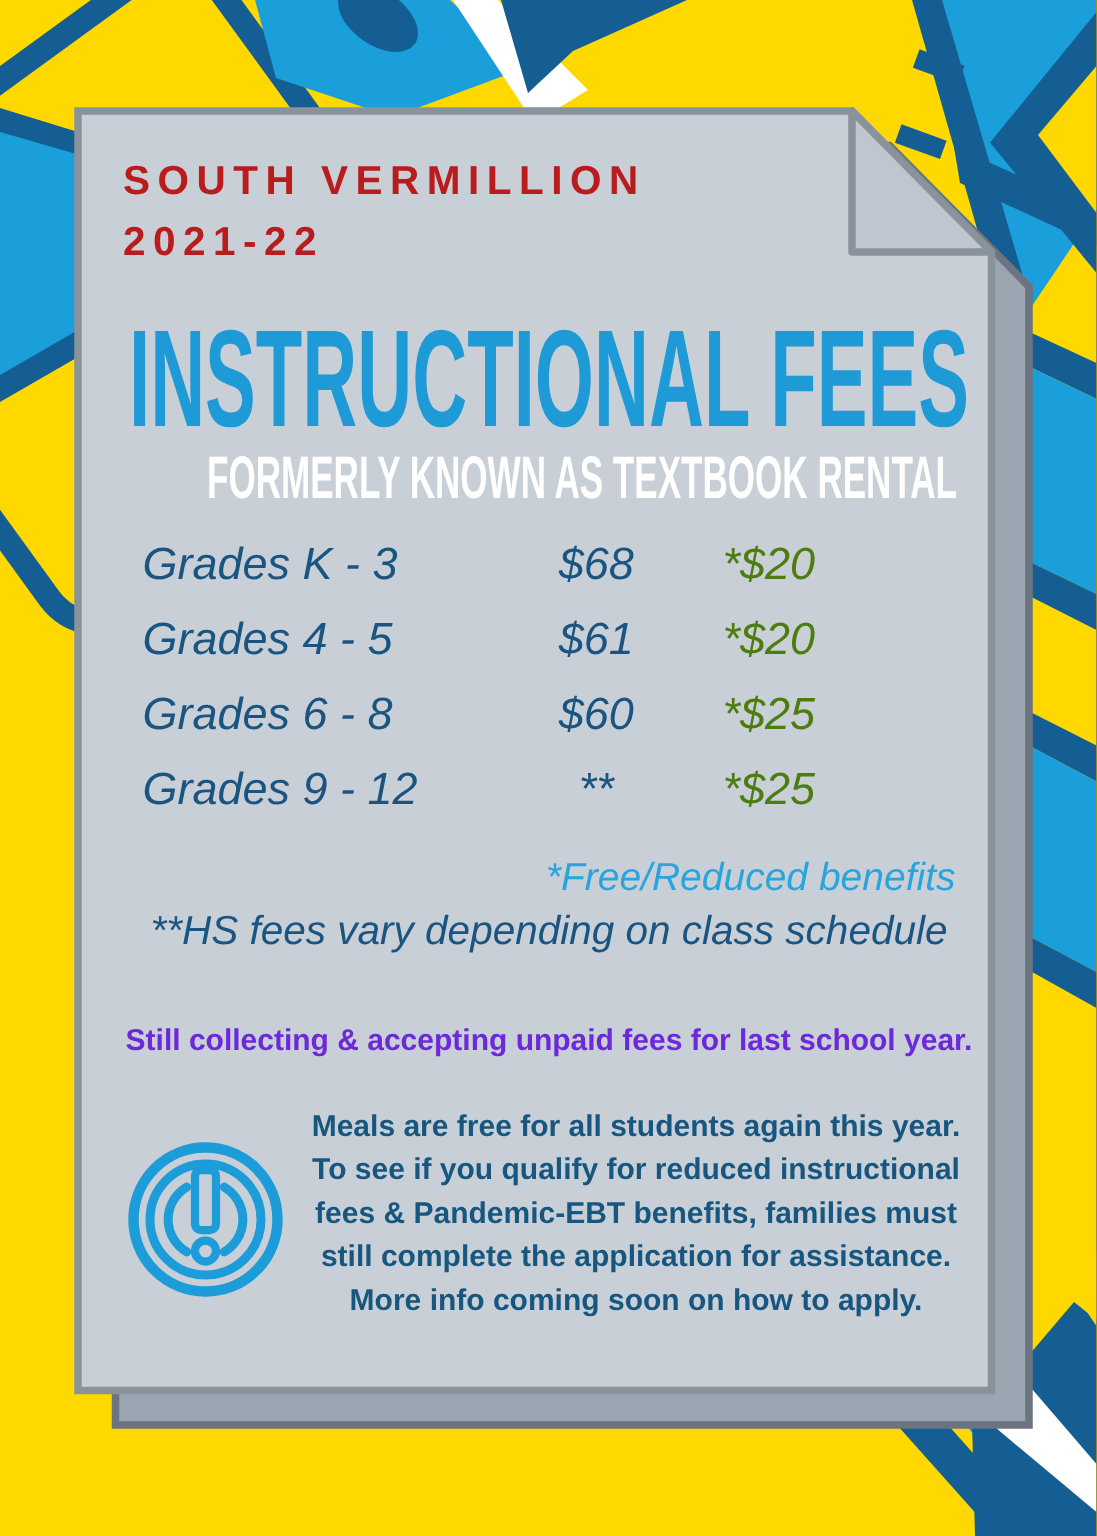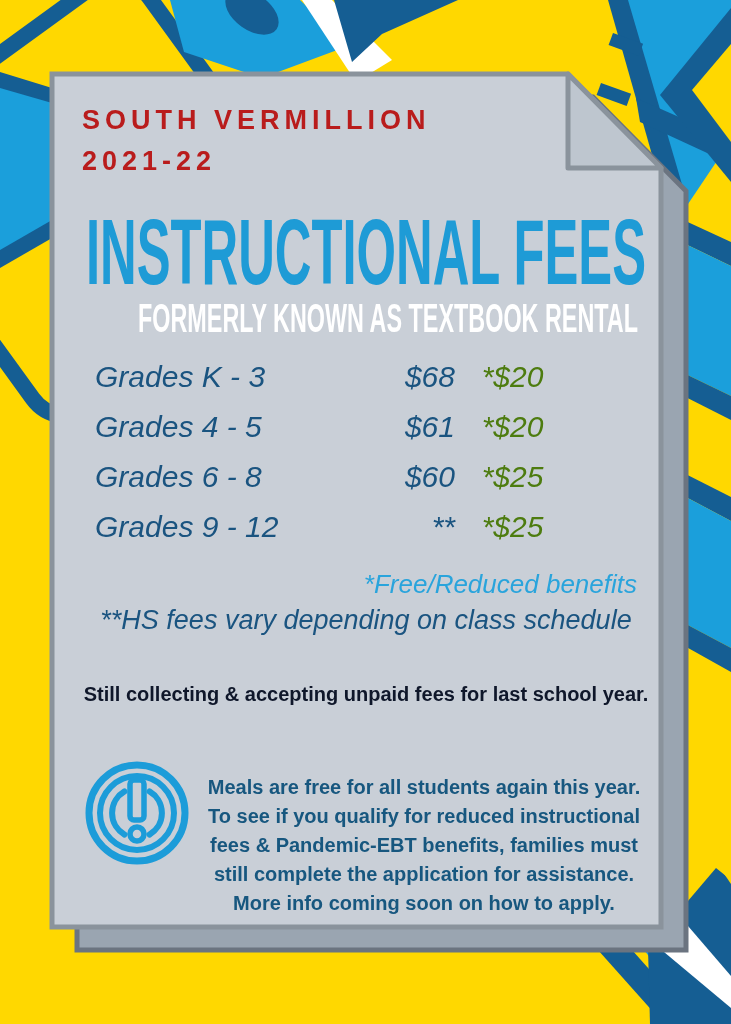--- a/index.html
+++ b/index.html
@@ -15,30 +15,30 @@
     color:#b91c1c;font-size:27px;font-weight:bold;
     letter-spacing:5px;line-height:41px;
   }
   
   .title-text{fill:#1E9BD6;font-family:"Liberation Sans",sans-serif;font-weight:bold;font-size:92px;}
   .subtitle-text{fill:#FFFFFF;font-family:"Liberation Sans",sans-serif;font-weight:bold;font-size:40px;}
   
   .fee-table{left:95px;top:360px;width:500px;}
   .fee-row{position:relative;height:50px;font-style:italic;font-size:30px;color:#1A5480;}
   .fee-row .grade{position:absolute;left:0;top:0;white-space:nowrap;}
-  .fee-row .fee{position:absolute;left:245px;top:0;width:115px;text-align:right;}
+  .fee-row .fee{position:absolute;left:245px;top:0;width:115px;text-align:center;}
   .fee-row .reduced{position:absolute;left:360px;top:0;width:115px;text-align:center;color:#4d7c0f;}
   .note-reduced{left:95px;top:569px;width:542px;text-align:right;
     font-style:italic;font-size:26px;color:#29A4DC;}
   .note-hs{left:56px;top:605px;width:620px;text-align:center;
     font-style:italic;font-size:27px;color:#1A5480;}
   .note-unpaid{left:36px;top:683px;width:660px;text-align:center;
-    font-weight:bold;font-size:20px;color:#0f172a;}
+    font-weight:bold;font-size:20px;color:#6d28d9;}
   .info-paragraph{left:198px;top:737px;width:452px;text-align:center;
-    font-weight:bold;font-size:20px;line-height:29px;color:#17577F;margin-top:36px;}
+    font-weight:bold;font-size:20px;line-height:29px;color:#17577F;}
   .alert-icon-wrap{left:84px;top:760px;width:106px;height:106px;}
 </style>
 </head>
 <body>
 
 <div class="poster">
 
   <svg class="layer" width="731" height="1024" viewBox="0 0 731 1024">
 
     <rect x="0" y="0" width="731" height="1024" fill="#FFD800"></rect>

